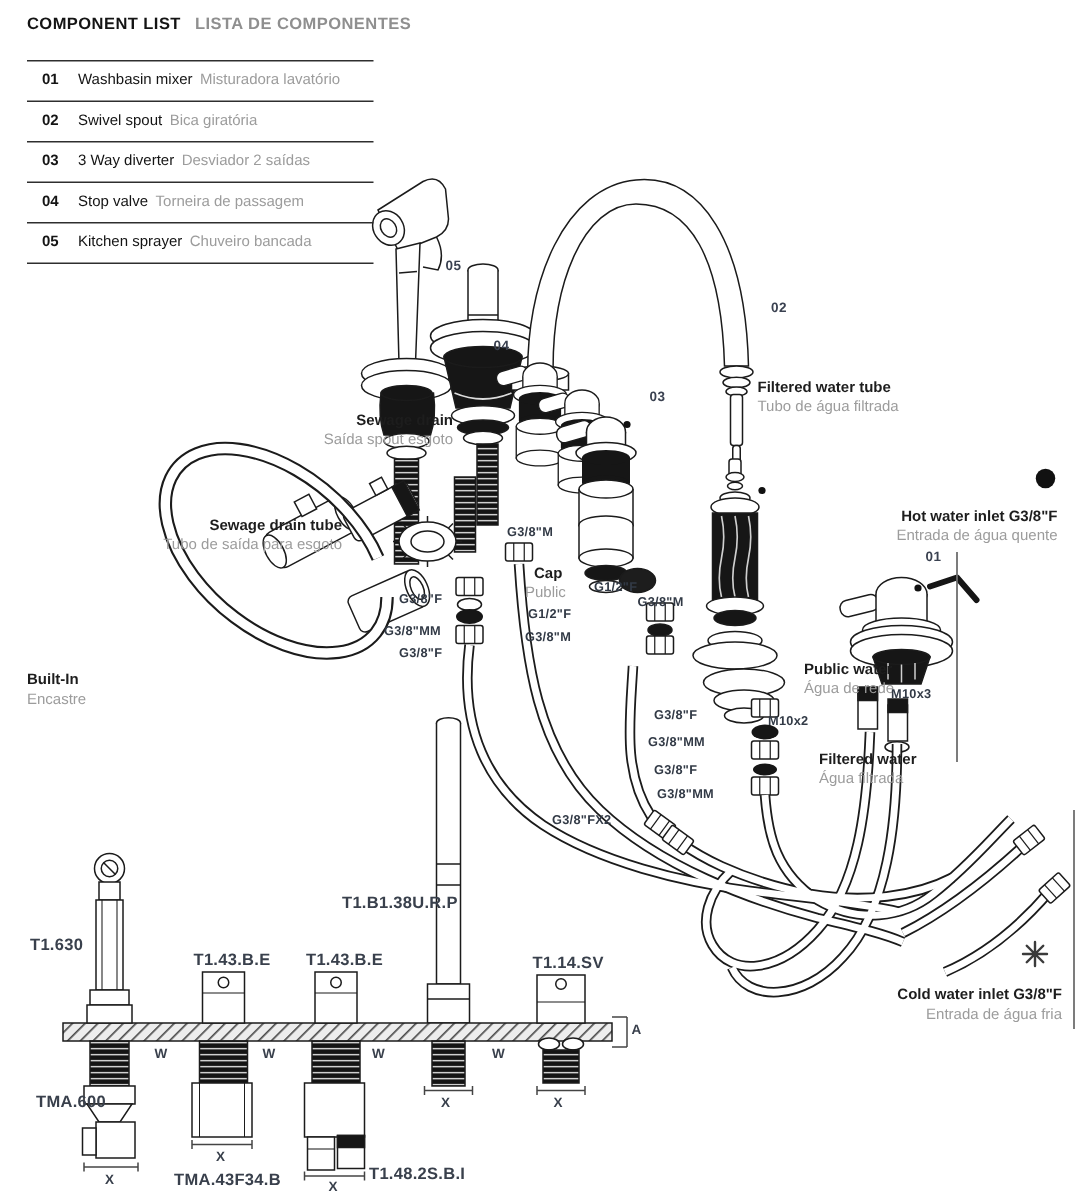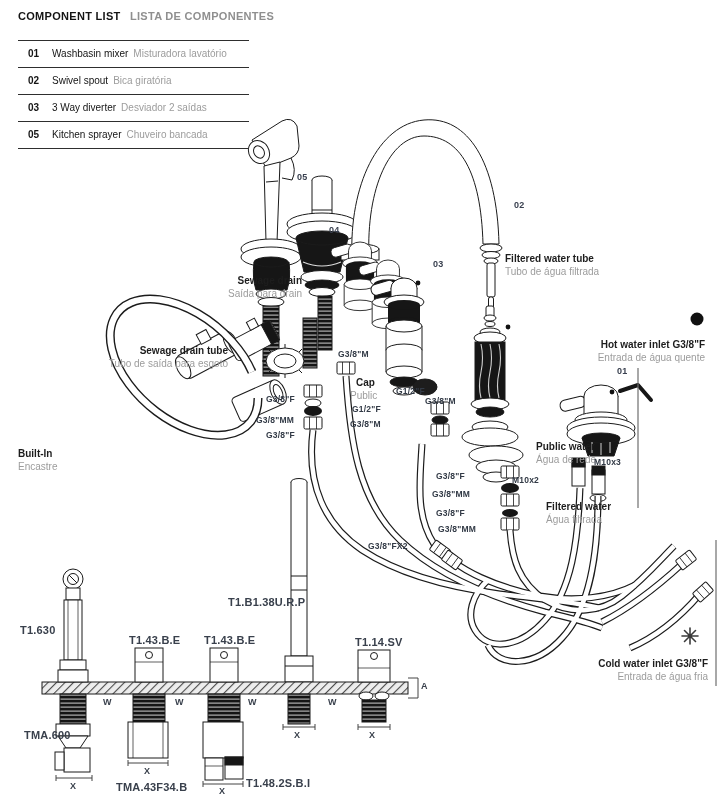--- a/index.html
+++ b/index.html
@@ -395,33 +395,36 @@
     <div class="comp-row">
       <span class="num">01</span><span class="en">Washbasin mixer</span><span class="pt">Misturadora lavatório</span>
     </div>
     <div class="comp-row">
       <span class="num">02</span><span class="en">Swivel spout</span><span class="pt">Bica giratória</span>
     </div>
     <div class="comp-row">
       <span class="num">03</span><span class="en">3 Way diverter</span><span class="pt">Desviador 2 saídas</span>
     </div>
     <div class="comp-row">
+      <span class="num">04</span><span class="en">Stop valve</span><span class="pt">Torneira de passagem</span>
+    </div>
+    <div class="comp-row">
       <span class="num">05</span><span class="en">Kitchen sprayer</span><span class="pt">Chuveiro bancada</span>
     </div>
   </div>
 
   <div class="txt co" style="left:297px;top:172px">05</div>
   <div class="txt co" style="left:329px;top:225px">04</div>
   <div class="txt co" style="left:514px;top:200px">02</div>
   <div class="txt co" style="left:433px;top:259px">03</div>
   <div class="txt co" style="left:617px;top:366px">01</div>
 
   <div class="txt ann ra" style="right:426px;top:274px">
     <div class="b">Sewage  drain</div>
-    <div class="g">Saída para drain</div>
+    <div class="g">Saída spout esgoto</div>
   </div>
   <div class="txt ann ra" style="right:500px;top:344px">
     <div class="b">Sewage  drain tube</div>
     <div class="g">Tubo de saída para esgoto</div>
   </div>
   <div class="txt ann" style="left:505px;top:252px">
     <div class="b">Filtered water tube</div>
     <div class="g">Tubo de água filtrada</div>
   </div>
   <div class="txt ann ra" style="right:23px;top:338px">

